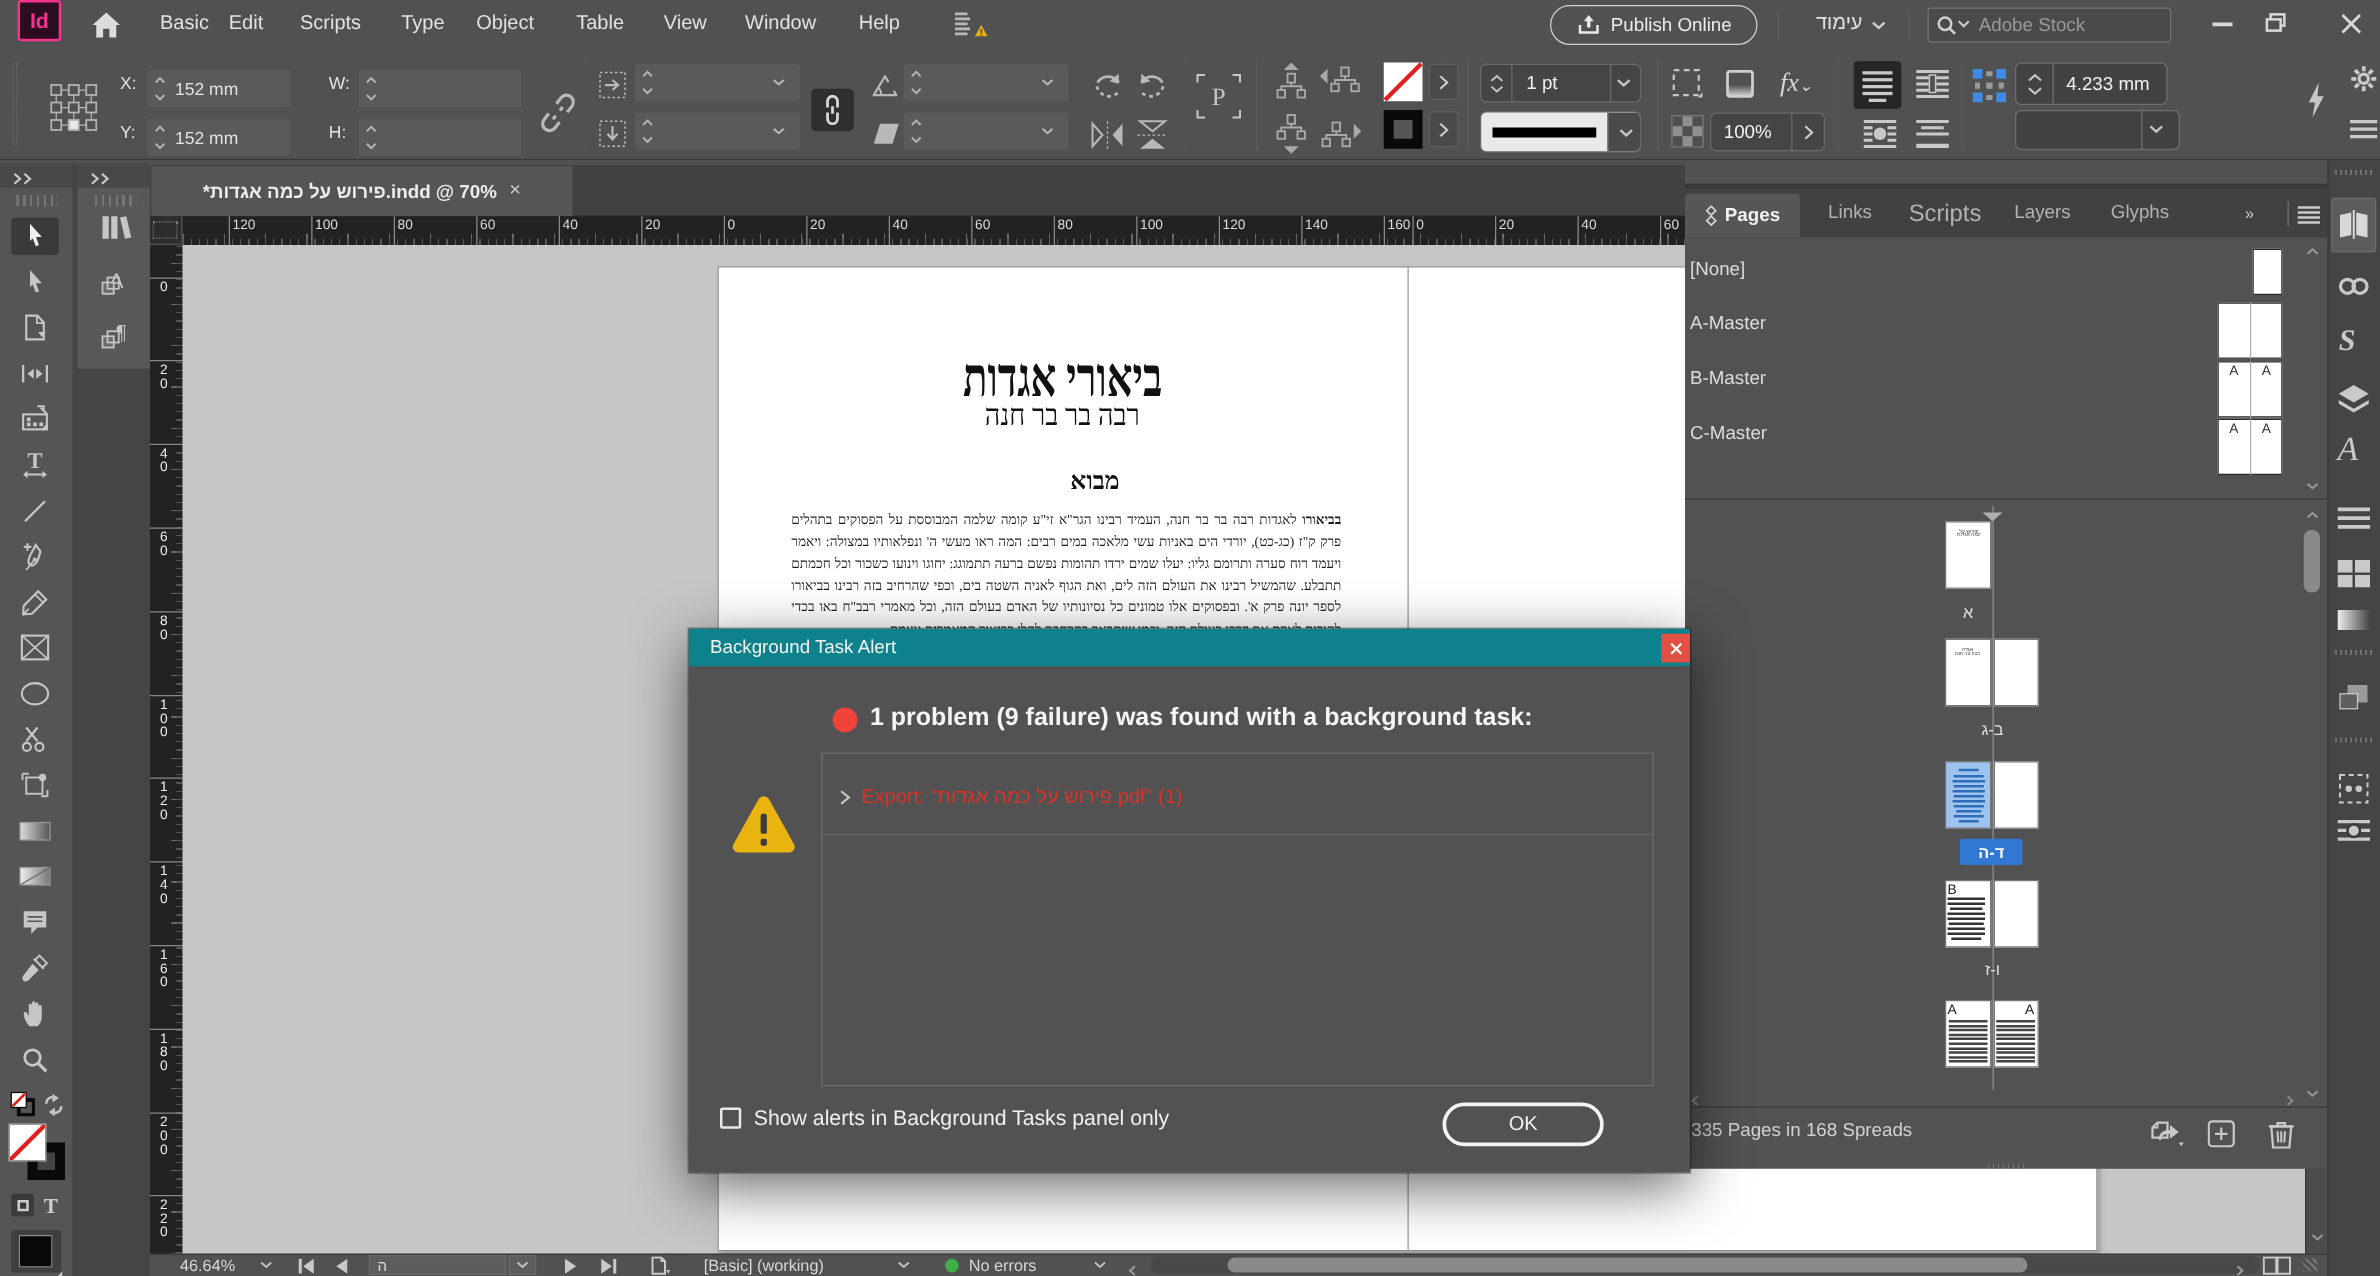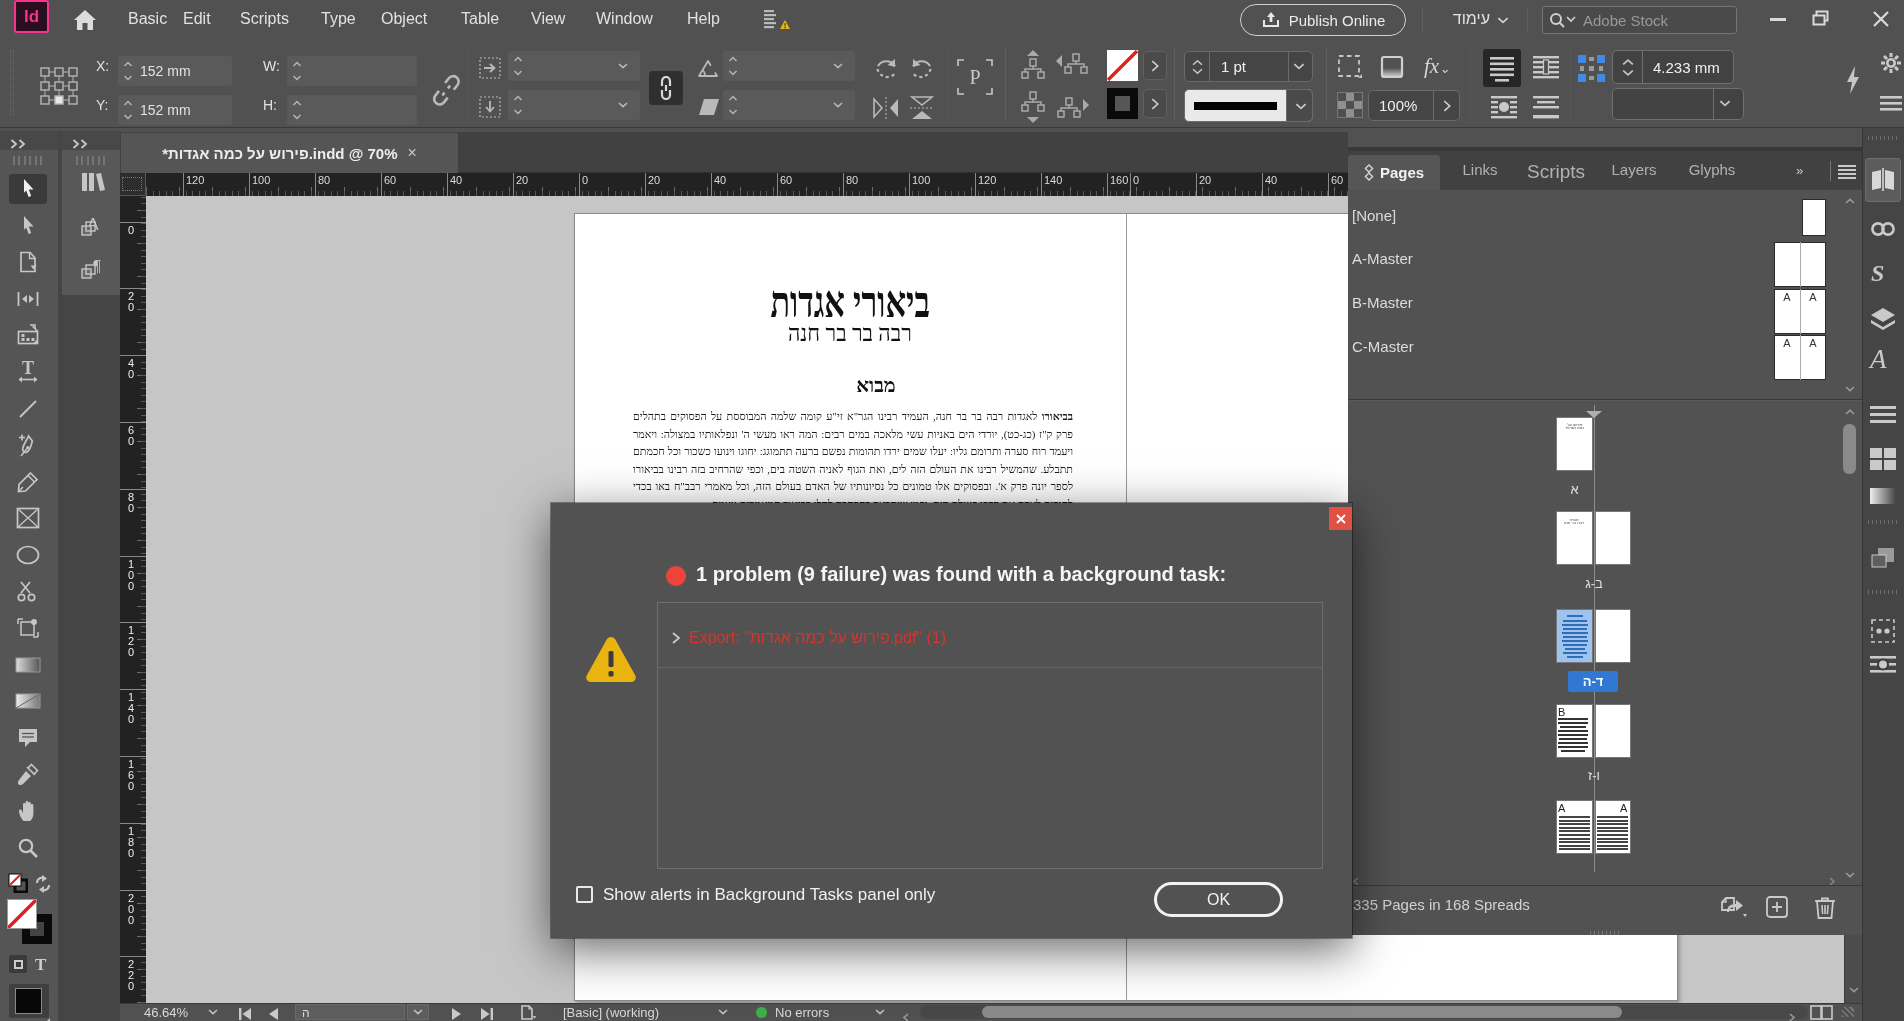--- a/index.html
+++ b/index.html
@@ -1096,20 +1096,23 @@
       <div style="position:absolute;left:8px;top:524px;width:26px;height:26px;"><svg width="26" height="26" viewBox="0 0 26 26">
           <g fill="#c9c9c9">
             <rect x="0" y="4" width="26" height="2.6"></rect>
             <rect x="0" y="11" width="26" height="2.6"></rect>
             <rect x="0" y="18" width="26" height="2.6"></rect>
           </g>
           <circle cx="13" cy="12.5" r="5" fill="#c9c9c9" stroke="#3b3b3b" stroke-width="2"></circle>
         </svg></div>
     </div>
     <div style="position:absolute;left:551px;top:503px;width:801px;height:435px;background:#525252;box-shadow:0 12px 44px rgba(0,0,0,0.6);outline:1px solid rgba(0,0,0,0.35);">
+      <div style="position:absolute;left:0px;top:0px;width:801px;height:30px;background:#0d828d;">
+        <div style="position:absolute;left:17px;top:6px;width:400px;height:18px;font-size:15px;color:#f2f2f2;">Background Task Alert</div>
+      </div>
       <div style="position:absolute;left:778px;top:4px;width:23px;height:23px;background:#e25044;display:flex;align-items:center;justify-content:center;">
         <svg width="10" height="10" viewBox="0 0 10 10">
           <path d="M1 1 L9 9 M9 1 L1 9" stroke="#fff" stroke-width="1.8"></path>
         </svg>
       </div>
       <div style="position:absolute;left:115px;top:63px;width:20px;height:20px;background:#ee4338;border-radius:50%;"></div>
       <div style="position:absolute;left:145px;top:60px;width:640px;height:26px;font-size:20px;font-weight:bold;color:#f5f5f5;">1 problem (9 failure) was found with a background task:</div>
       <div style="position:absolute;left:106px;top:99px;width:666px;height:267px;border:1px solid #6e6e6e;"></div>
       <div style="position:absolute;left:120px;top:128px;width:12px;height:14px;"><svg width="10" height="14" viewBox="0 0 10 14">
           <path d="M2 2 L8 7 L2 12" stroke="#c9c9c9" stroke-width="1.8" fill="none"></path>

